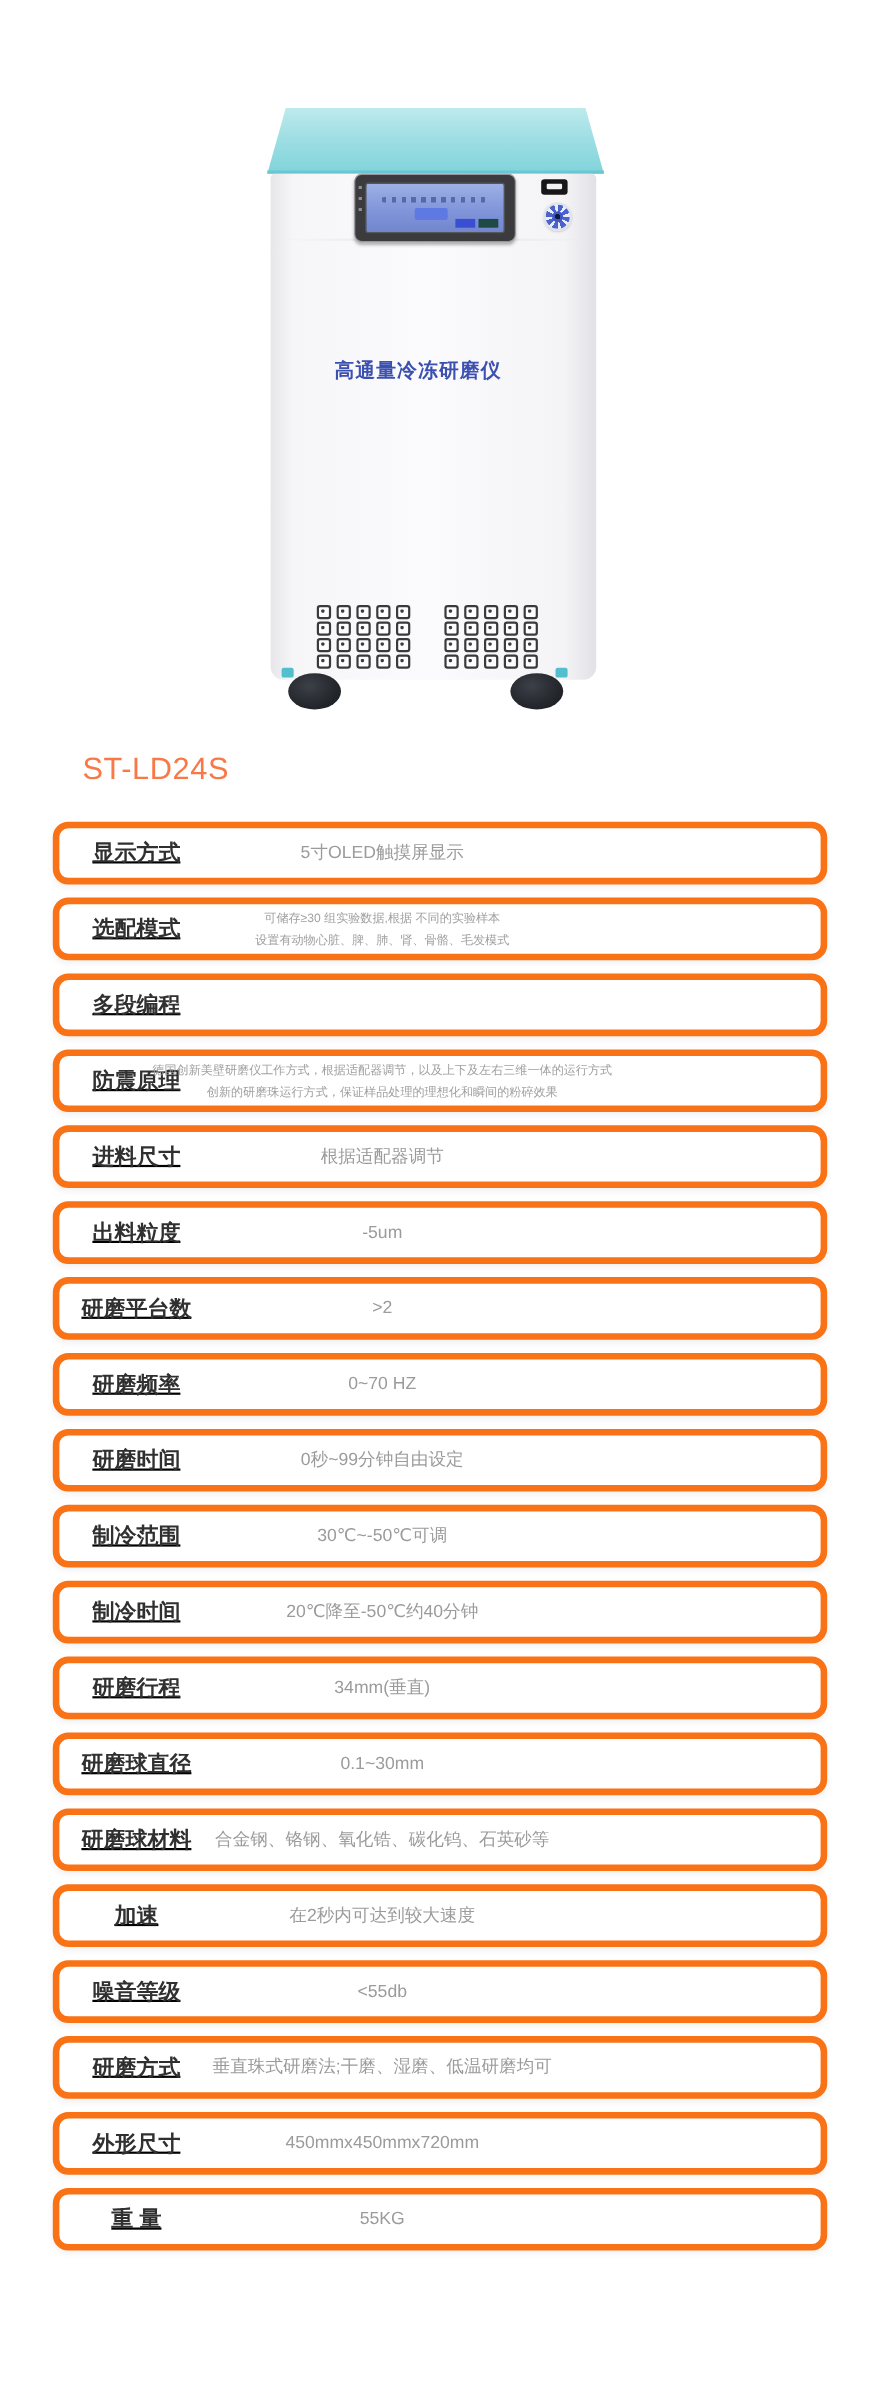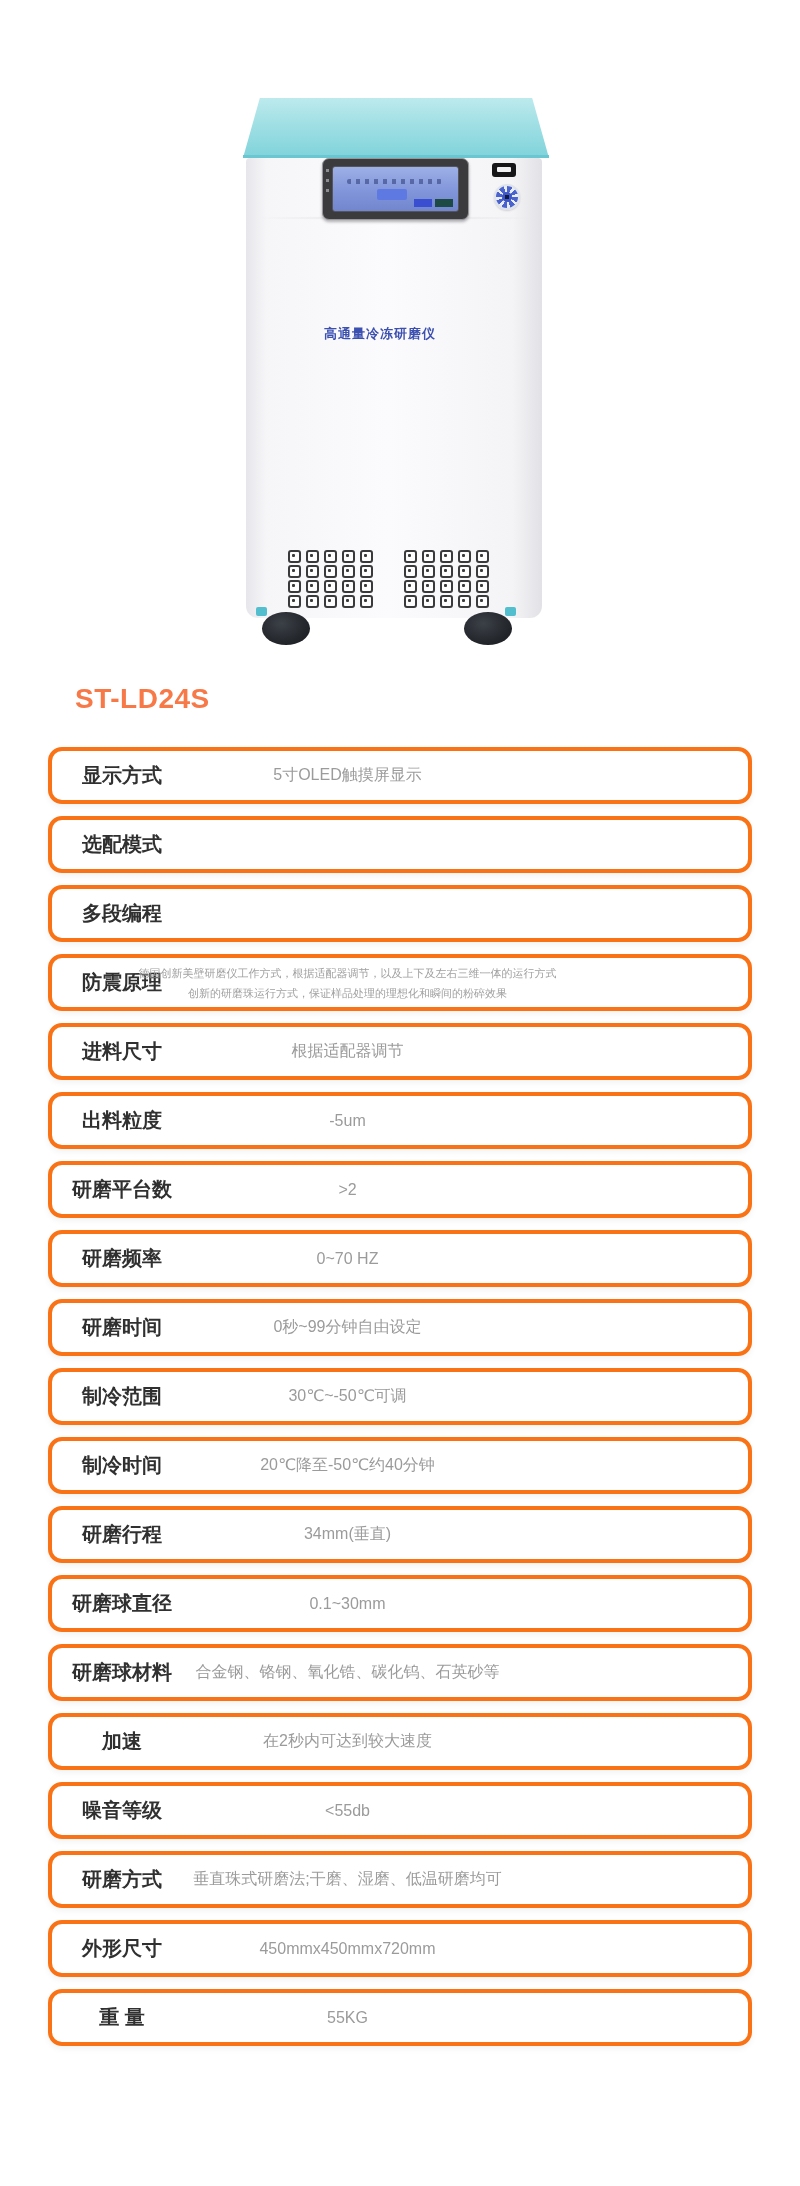--- a/index.html
+++ b/index.html
@@ -50,21 +50,21 @@
   .m-usb::after{content:"";position:absolute;left:5px;top:4px;width:14px;height:5px;background:#f2f2f4;border-radius:1px;}
   .m-emblem{
     position:absolute;left:494px;top:184px;width:22px;height:22px;border-radius:50%;
     background:repeating-conic-gradient(#4a63cf 0 28deg,#e9edf5 28deg 45deg);
     border:2px solid #dfe3ea;box-shadow:0 1px 2px rgba(0,0,0,.15);
   }
   .m-emblem::after{content:"";position:absolute;left:6px;top:6px;width:10px;height:10px;border-radius:50%;
     background:radial-gradient(circle,#101a3c 0 35%,#3f57c4 36% 100%);}
   .m-label{
     position:absolute;left:246px;top:325px;width:268px;text-align:center;
-    font-size:13px;font-weight:bold;color:#3c50b0;letter-spacing:1px;
+    font-size:18px;font-weight:bold;color:#3c50b0;letter-spacing:1px;
   }
   .vent-grid{
     position:absolute;top:550px;display:grid;
     grid-template-columns:repeat(5,13px);grid-auto-rows:13px;gap:2px 5px;
   }
   .vent-left{left:288px;}
   .vent-right{left:404px;}
   .vent-cell{
     width:13px;height:13px;border:2.5px solid #3a3a3c;border-radius:3px;
     box-sizing:border-box;position:relative;background:#fdfdfd;
@@ -74,30 +74,30 @@
     position:absolute;top:612px;width:48px;height:33px;border-radius:50%;
     background:radial-gradient(ellipse at 40% 35%,#3c4148 0%,#24272c 60%,#17191d 100%);
   }
   .wheel-left{left:262px;}
   .wheel-right{left:464px;}
   .caster{position:absolute;top:607px;width:11px;height:9px;background:#53bfce;border-radius:2px;}
   .caster-left{left:256px;}
   .caster-right{left:505px;}
   
   .model{
-    margin:24px 0 0 75px;font-size:28px;font-weight:bold;color:#f87948;
+    margin:24px 0 0 75px;font-size:28px;font-weight:normal;color:#f87948;
     letter-spacing:.5px;line-height:30px;
   }
   
   .specs{margin:33px 0 0 48px;width:704px;}
   .spec-row{
     position:relative;height:57px;margin-bottom:12px;background:#ffffff;
-    border:4px solid #f97316;border-radius:14px;box-sizing:border-box;
+    border:6px solid #f97316;border-radius:14px;box-sizing:border-box;
     box-shadow:0 3px 6px rgba(0,0,0,.05);
-    display:flex;align-items:center;
+    display:flex;align-items:center;text-decoration:underline;
   }
   .spec-label{
     width:130px;margin-left:5px;flex-shrink:0;text-align:center;
     font-size:20px;font-weight:bold;color:#303030;
   }
   .spec-value{
     position:absolute;left:72px;right:177px;top:0;bottom:0;
     display:flex;flex-direction:column;justify-content:center;
     text-align:center;font-size:16px;color:#9b9b9b;
   }
@@ -179,20 +179,24 @@
 <div class="specs">
     <div class="spec-row">
     <div class="spec-label">显示方式</div>
     <div class="spec-value">
       <span class="v1">5寸OLED触摸屏显示</span>
       <span class="v2"></span>
     </div>
   </div>
     <div class="spec-row multi">
     <div class="spec-label">选配模式</div>
+    <div class="spec-value">
+      <span class="v1">可储存≥30 组实验数据,根据 不同的实验样本</span>
+      <span class="v2">设置有动物心脏、脾、肺、肾、骨骼、毛发模式</span>
+    </div>
   </div>
     <div class="spec-row multi">
     <div class="spec-label">多段编程</div>
   </div>
     <div class="spec-row multi">
     <div class="spec-label">防震原理</div>
     <div class="spec-value">
       <span class="v1">德国创新美壁研磨仪工作方式，根据适配器调节，以及上下及左右三维一体的运行方式</span>
       <span class="v2">创新的研磨珠运行方式，保证样品处理的理想化和瞬间的粉碎效果</span>
     </div>

